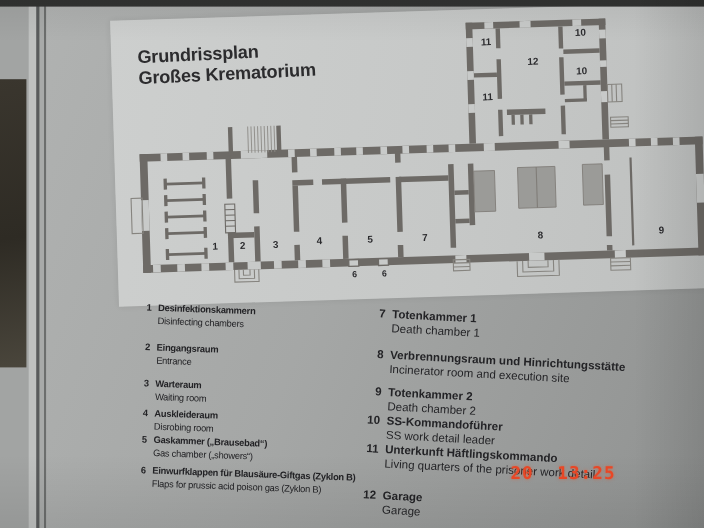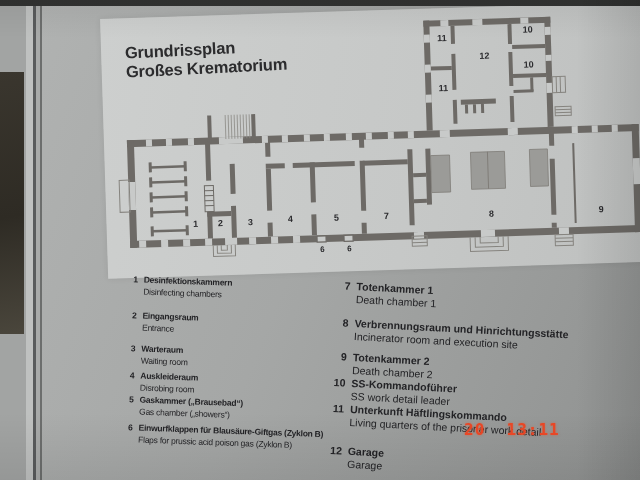--- a/index.html
+++ b/index.html
@@ -360,15 +360,15 @@
         <span class="lt">
             <span class="de">Garage</span>
         <span class="en">Garage</span>
           </span>
       </div>
     </div>
 
   </div>
 
   <div class="topframe"></div>
-  <div class="stamp">20  13:11</div>
+  <div class="stamp">20  13:25</div>
   <div class="vignette"></div>
 </div>
 
 </body></html>

